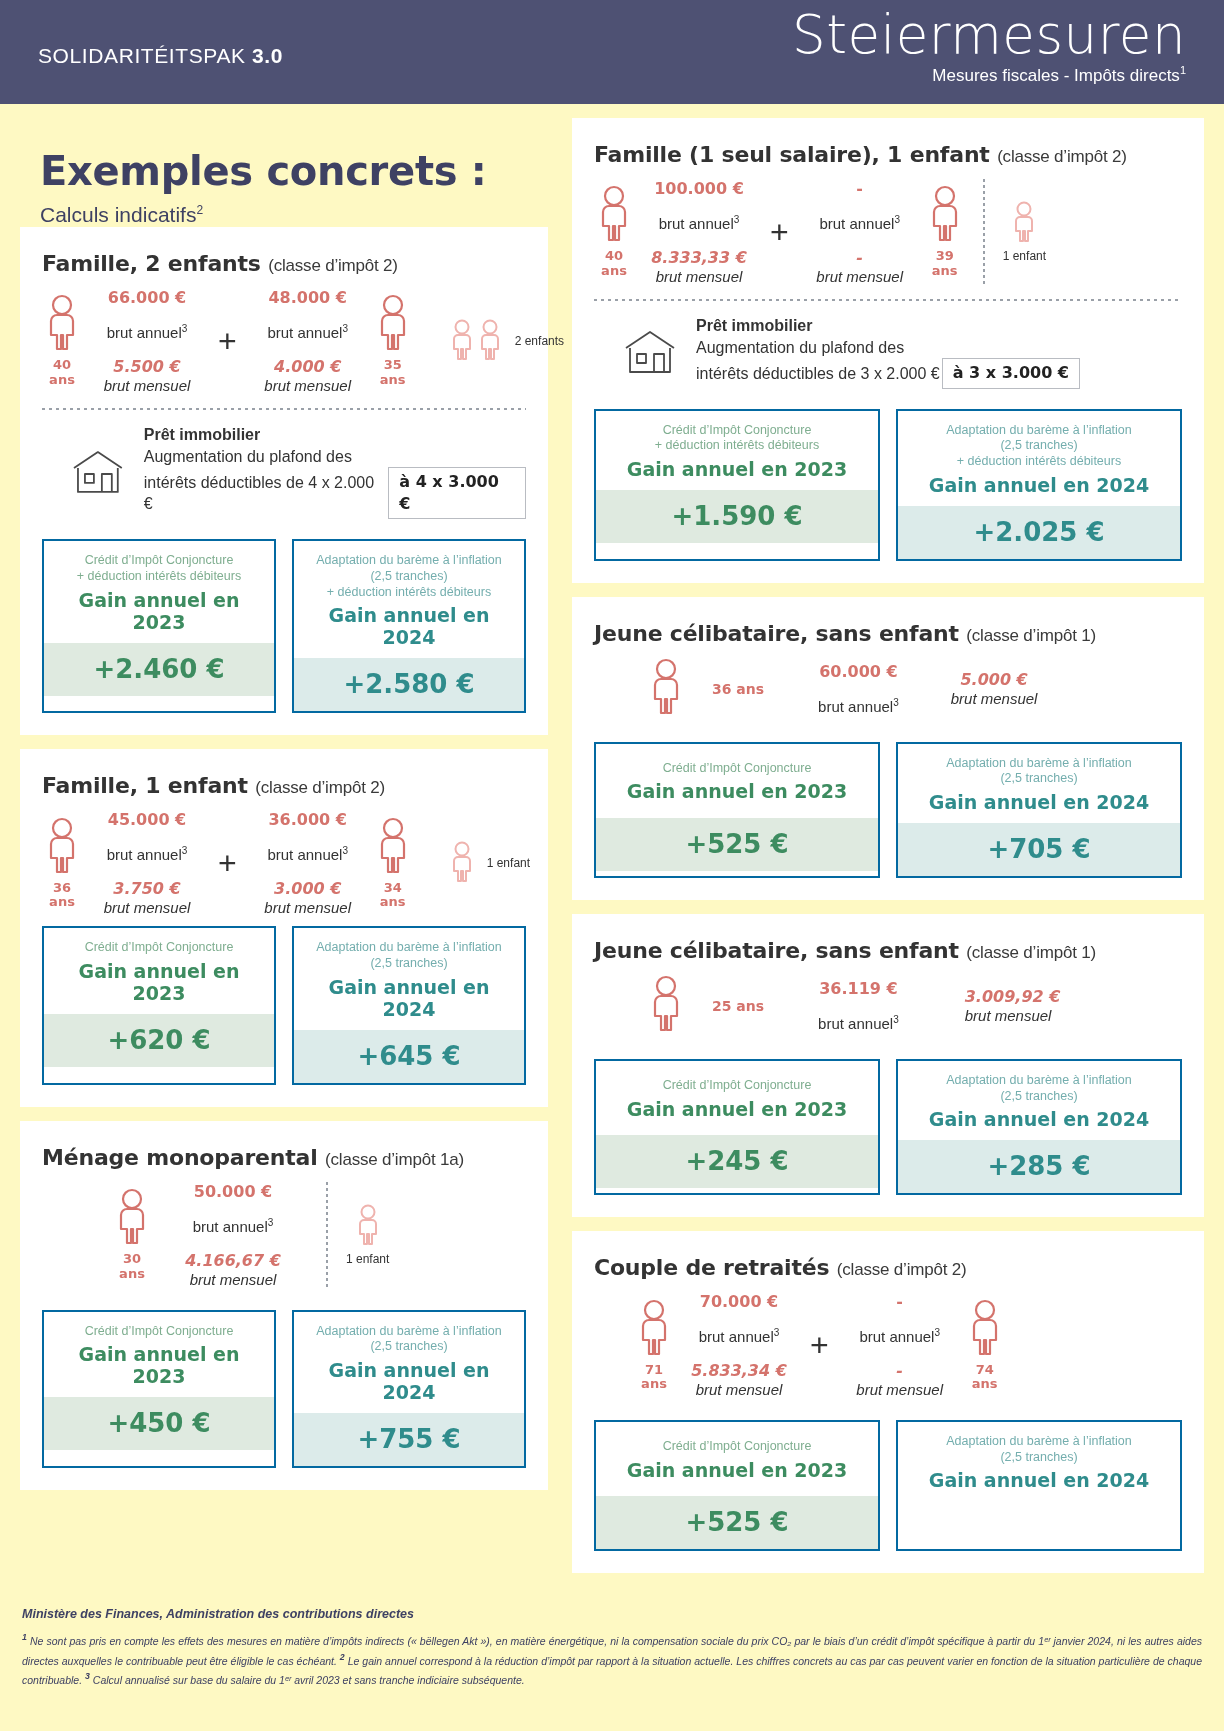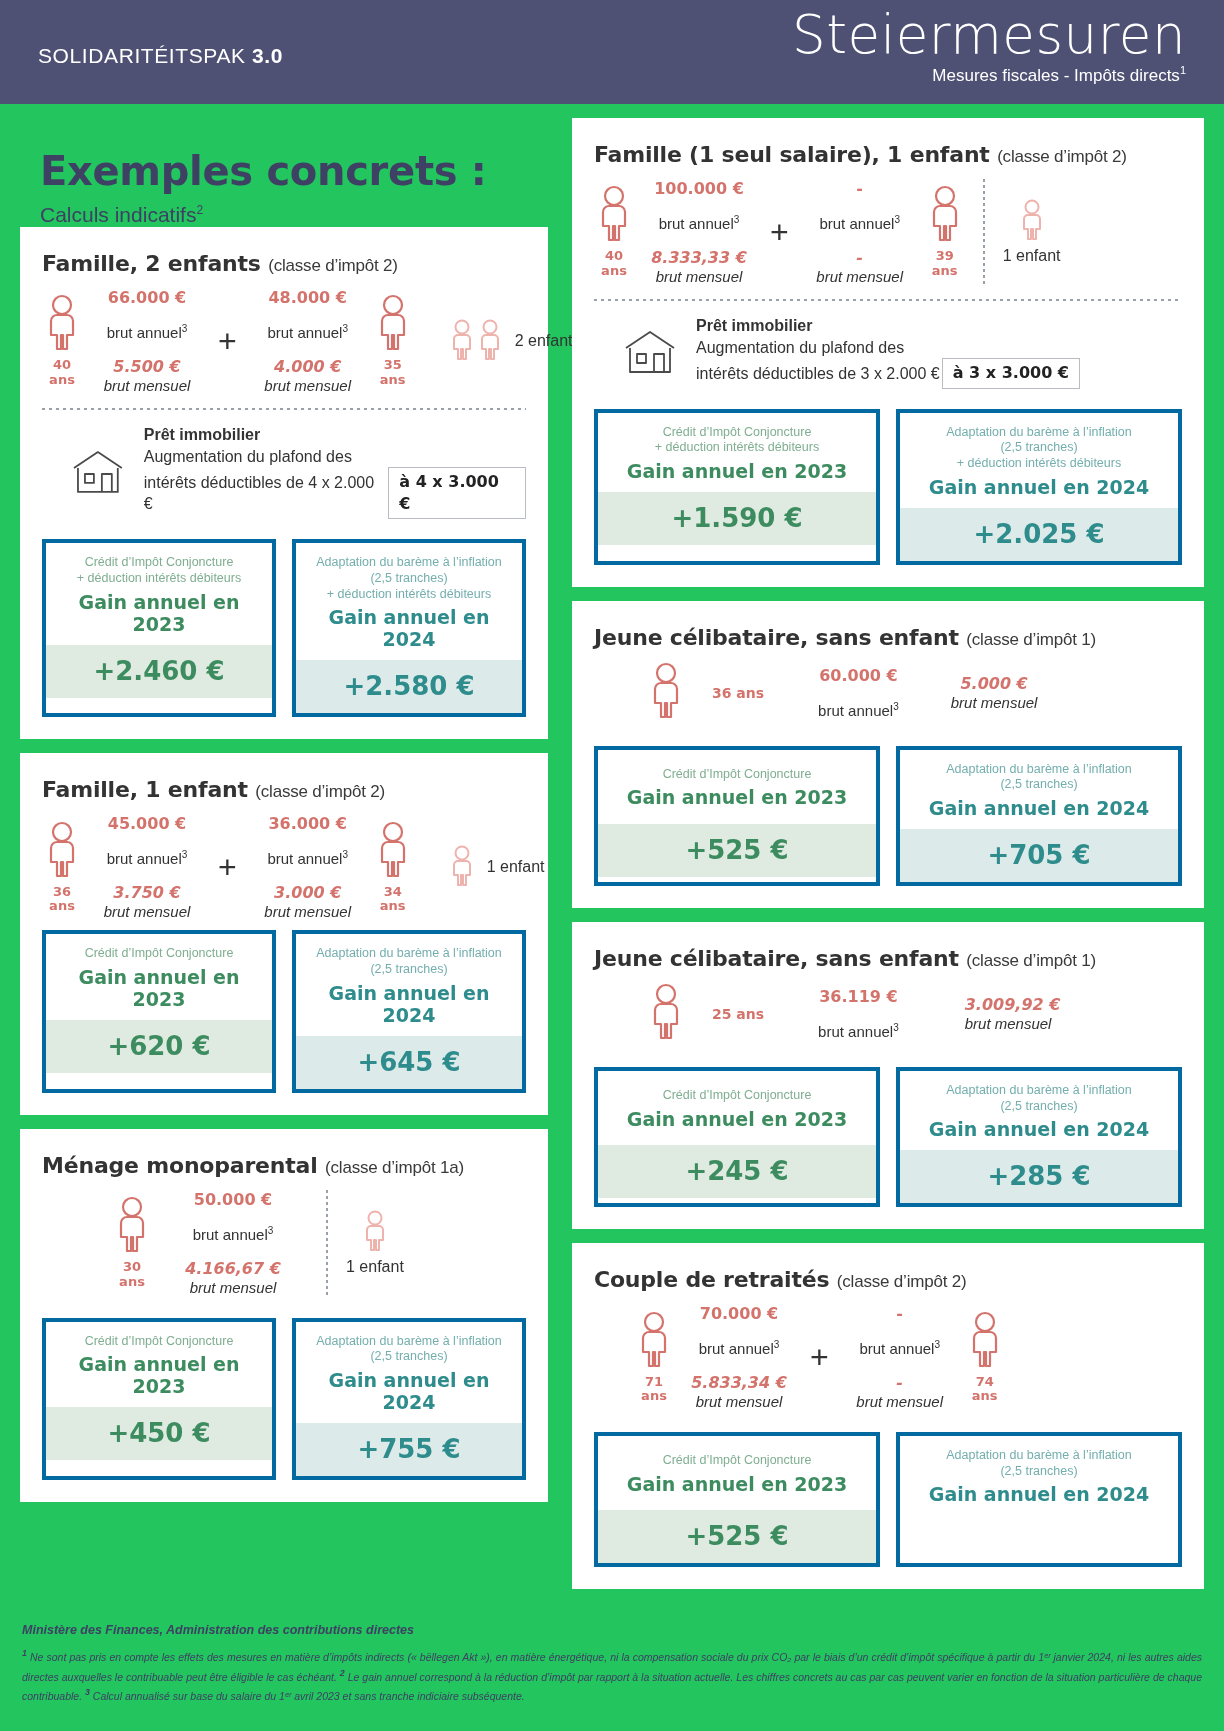--- a/index.html
+++ b/index.html
@@ -2,21 +2,21 @@
 <html><head>
 <meta charset="utf-8">
 <style>
   * { box-sizing: border-box; margin: 0; padding: 0; }
   html, body {
     width: 1224px; height: 1731px;
     background: #eeeeee;
     font-family: "Liberation Sans", sans-serif;
     overflow: hidden;
   }
-  .page { position: relative; width: 1224px; height: 1731px; background: #22c55e; }
+  .page { position: relative; width: 1224px; height: 1731px; background: #fef9c3; }
 
   
   .header {
     height: 104px; background: #4e5173;
     display: flex; align-items: flex-start; justify-content: space-between;
     padding: 0 38px;
   }
   .brand {
     color: #ffffff; font-size: 21px; letter-spacing: .6px;
     font-weight: 400; margin-top: 44px;
@@ -96,21 +96,21 @@
     margin-top: 16px; font-family: "DejaVu Sans", sans-serif;
   }
   .sal-monthly-lbl { color: #333; font-size: 15px; font-style: italic; margin-top: 1px; }
   .plus { font-size: 32px; color: #333; font-weight: 400; padding: 0 6px; }
   .divider-dotted-v {
     width: 2px; align-self: stretch; margin: 0 12px;
     background-image: linear-gradient(to bottom, #9aa0a8 45%, transparent 45%);
     background-size: 2px 6px;
   }
   .kids { display: flex; align-items: center; gap: 12px; }
-  .kids-label { font-size: 16px; color: #333; white-space: nowrap; }
+  .kids-label { font-size: 12px; color: #333; white-space: nowrap; }
   .kid-figs { display: flex; gap: 2px; }
 
   
   .person-row.inline-single { gap: 18px; }
   .person-row.inline-single .sal-monthly { margin-top: 0; }
   .person-row.inline-single .sal-col { text-align: center; }
 
   
   .divider-dotted-h {
     height: 2px; margin: 10px 0 6px 0;
@@ -122,21 +122,21 @@
   .loan-text b { font-weight: 700; }
   .loan-line2 { display: flex; align-items: center; gap: 2px; }
   .loan-box {
     border: 1px solid #b9bcc2; padding: 3px 10px 4px 10px;
     font-weight: 700; font-size: 16px; color: #222;
     font-family: "DejaVu Sans", sans-serif;
   }
 
   
   .gains { display: flex; gap: 16px; margin-top: 6px; }
-  .gain { flex: 1; border: 4px solid #0369a1; }
+  .gain { flex: 1; border: 2px solid #0369a1; }
   .gain-head {
     background: #ffffff; text-align: center; padding: 12px 6px 10px 6px;
     min-height: 74px; display: flex; flex-direction: column; justify-content: center;
   }
   .gain-sub { font-size: 12.5px; line-height: 1.25; }
   .gain-title {
     font-size: 19px; font-weight: 700; margin-top: 4px;
     font-family: "DejaVu Sans", sans-serif;
   }
   .gain-val {

